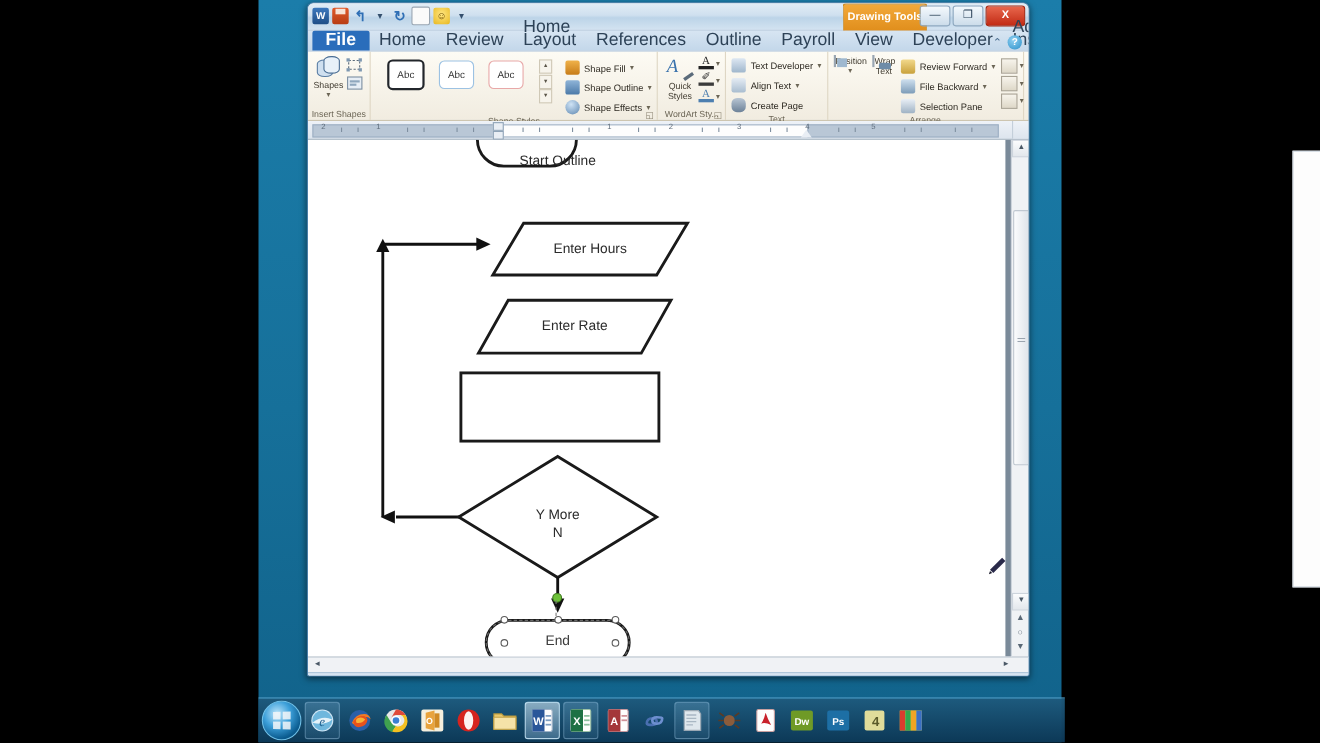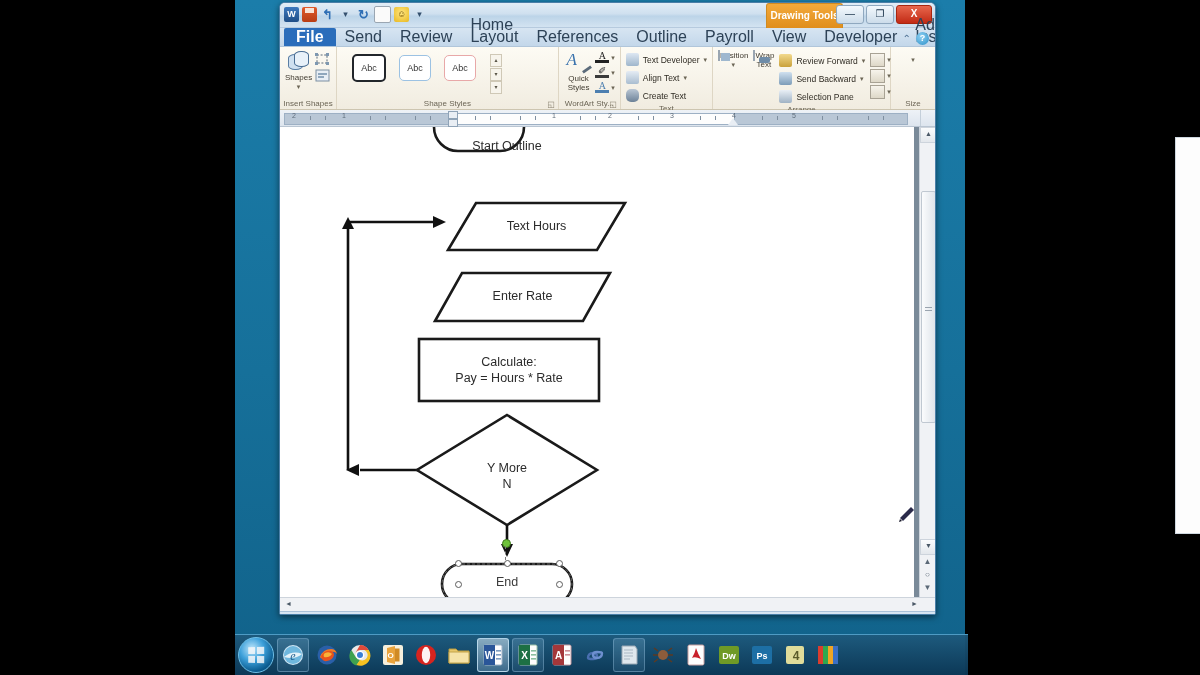--- a/index.html
+++ b/index.html
@@ -191,21 +191,21 @@
       <div class="ctx-tab">Drawing Tools</div>
       <div class="winbtns">
         <div class="wb">—</div>
         <div class="wb">❐</div>
         <div class="wb close">X</div>
       </div>
     </div>
 
     <div class="tabrow">
       <div class="tab file">File</div>
-      <div class="tab">Send</div>
+      <div class="tab">Home</div>
       <div class="tab">Review</div>
       <div class="tab">Home Layout</div>
       <div class="tab">References</div>
       <div class="tab">Outline</div>
       <div class="tab">Payroll</div>
       <div class="tab">View</div>
       <div class="tab">Developer</div>
       <div class="tab">Add-Ins</div>
       <div class="tab active">Format</div>
       <div class="helpicons">
@@ -253,20 +253,37 @@
           <div style="display:flex;gap:13px;align-items:center;padding-left:10px">
             <div class="abc s1">Abc</div>
             <div class="abc s2">Abc</div>
             <div class="abc s3">Abc</div>
           </div>
           <div class="spin">
             <span>▴</span>
             <span>▾</span>
             <span>▾</span>
           </div>
+          <div class="col" style="padding-top:0;gap:3px">
+            <div class="smallitem">
+              <span class="si-ic ic-fill"></span>
+              <span>Shape Fill</span>
+              <span class="si-arrow">▾</span>
+            </div>
+            <div class="smallitem">
+              <span class="si-ic ic-outline"></span>
+              <span>Shape Outline</span>
+              <span class="si-arrow">▾</span>
+            </div>
+            <div class="smallitem">
+              <span class="si-ic ic-effects"></span>
+              <span>Shape Effects</span>
+              <span class="si-arrow">▾</span>
+            </div>
+          </div>
         </div>
         <div class="grp-label">Shape Styles</div>
         <span class="dlg">◱</span>
       </div>
 
       <div class="grp" style="width:61px">
         <div class="grp-body" style="gap:2px;padding-top:2px">
           <div class="bigbtn" style="width:30px">
             <span class="glyph quick-glyph">
               <span class="a">A</span>
@@ -311,21 +328,21 @@
               <span>Text Developer</span>
               <span class="si-arrow">▾</span>
             </div>
             <div class="smallitem">
               <span class="si-ic ic-align"></span>
               <span>Align Text</span>
               <span class="si-arrow">▾</span>
             </div>
             <div class="smallitem">
               <span class="si-ic ic-link"></span>
-              <span>Create Text</span>
+              <span>Create Page</span>
             </div>
           </div>
         </div>
         <div class="grp-label">Text</div>
       </div>
 
       <div class="grp" style="width:177px">
         <div class="grp-body" style="gap:5px;padding-top:4px">
           <div class="posbtn">
             <span class="pos-glyph"></span>
@@ -338,21 +355,21 @@
             <span style="display:block">Text</span>
           </div>
           <div class="col" style="gap:3px;padding-top:2px">
             <div class="smallitem">
               <span class="si-ic ic-fwd"></span>
               <span>Review Forward</span>
               <span class="si-arrow">▾</span>
             </div>
             <div class="smallitem">
               <span class="si-ic ic-back"></span>
-              <span>Send Backward</span>
+              <span>File Backward</span>
               <span class="si-arrow">▾</span>
             </div>
             <div class="smallitem">
               <span class="si-ic ic-selp"></span>
               <span>Selection Pane</span>
             </div>
           </div>
           <div class="arrange-mini">
             <div class="am">
                 <span class="b"></span>
@@ -464,26 +481,22 @@
             <path d="M227,430 l-6,-13 h12 Z" fill="#111" stroke="none"></path>
           </g>
 
           <g>
             <path d="M182,437 H272 A20,20 0 0 1 272,477 H182 A20,20 0 0 1 182,437 Z" fill="#fff" stroke="#1a1a1a" stroke-width="2.6"></path>
             <path d="M182,437 H272 A20,20 0 0 1 272,477 H182 A20,20 0 0 1 182,437 Z" fill="none" stroke="#6b6b6b" stroke-width="1" stroke-dasharray="3 2"></path>
           </g>
         </svg>
 
         <div style="position:absolute;left:139px;top:12px;width:176px;text-align:center;font-size:12.5px;color:#2b2b2b;font-family:'Liberation Sans',sans-serif;">Start Outline</div>
-        <div style="position:absolute;left:168px;top:92px;width:177px;text-align:center;font-size:12.5px;color:#2b2b2b;">Text Hours</div>
+        <div style="position:absolute;left:168px;top:92px;width:177px;text-align:center;font-size:12.5px;color:#2b2b2b;">Enter Hours</div>
         <div style="position:absolute;left:155px;top:162px;width:175px;text-align:center;font-size:12.5px;color:#2b2b2b;">Enter Rate</div>
-        <div style="position:absolute;left:139px;top:227px;width:180px;text-align:center;font-size:12.5px;color:#2b2b2b;line-height:16px;">
-          <div>Calculate:</div>
-          <div>Pay = Hours * Rate</div>
-        </div>
         <div style="position:absolute;left:177px;top:333px;width:100px;text-align:center;font-size:12.5px;color:#2b2b2b;line-height:16px;">
           <div>Y   More</div>
           <div>N</div>
         </div>
         <div style="position:absolute;left:182px;top:448px;width:90px;text-align:center;font-size:12.5px;color:#3b3b3b;">End</div>
 
         <div>
           <div class="sel-handle" style="left:175px;top:433px"></div>
           <div class="sel-handle" style="left:224px;top:433px"></div>
           <div class="sel-handle" style="left:276px;top:433px"></div>

